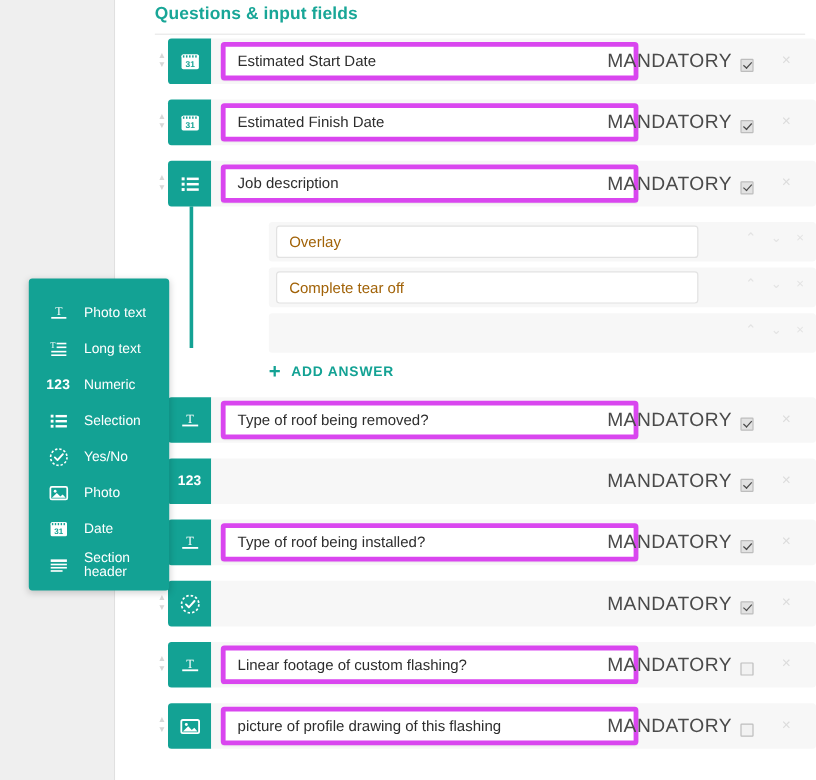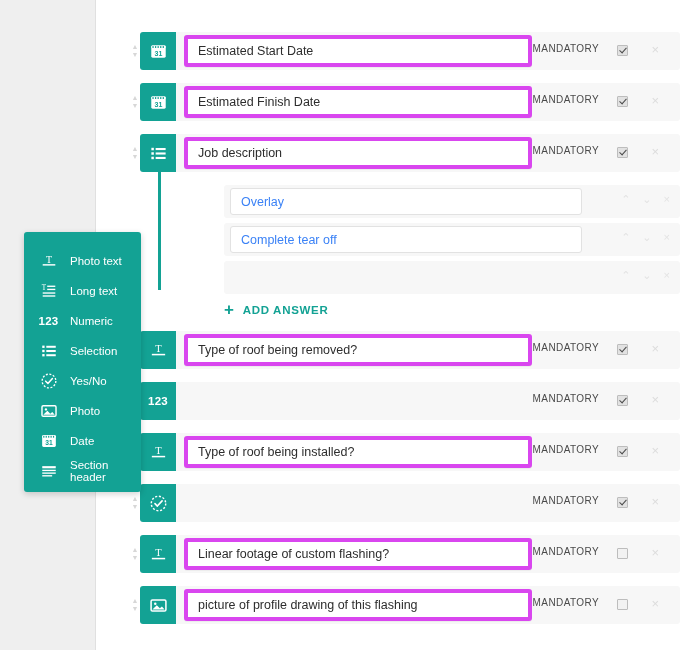--- a/index.html
+++ b/index.html
@@ -54,22 +54,22 @@
   .qinput{
     position:absolute;left:8px;top:3px;width:348px;height:32px;
     background:#ffffff;border:4px solid #d946ef;border-radius:3px;
     box-shadow:0 1px 0 rgba(0,0,0,.04);
     display:flex;align-items:center;
     padding:0 10px;box-sizing:border-box;
     font-size:12.5px;color:#2d2d2d;
   }
   .mand{
     position:absolute;right:52px;top:11px;
-    font-size:10px;color:#4a4a4a;letter-spacing:.4px;
-    display:flex;align-items:center;gap:18px;
+    font-size:16px;color:#4a4a4a;letter-spacing:.4px;
+    display:flex;align-items:center;gap:7px;
   }
   .cbox{
     width:11px;height:11px;box-sizing:border-box;
     border:1px solid #bdbdbd;background:#f2f2f2;border-radius:1px;
     display:inline-block;position:relative;top:2px;
   }
   .cbox.on{background:#e2e2e2;}
   .cbox.on:after{
     content:"";position:absolute;left:2.5px;top:0px;
     width:3px;height:6px;border:solid #4a4a4a;
@@ -88,21 +88,21 @@
   .answers{position:relative;}
   .arow{
     position:relative;height:33px;margin-bottom:5px;
     margin-left:128px;width:456px;
     background:#f7f7f7;border-radius:3px;
   }
   .ainput{
     position:absolute;left:6px;top:3px;width:352px;height:27px;
     background:#ffffff;border:1px solid #e2e2e2;border-radius:3px;
     display:flex;align-items:center;padding:0 10px;box-sizing:border-box;
-    font-size:12.5px;color:#3b82f6;
+    font-size:12.5px;color:#a16207;
   }
   .actrl{
     position:absolute;right:10px;top:9px;
     display:flex;gap:12px;color:#e3e3e3;font-size:11px;line-height:11px;
   }
   .add-answer{
     margin-left:128px;margin-top:9px;
     color:#13a294;font-size:11.5px;font-weight:bold;letter-spacing:.7px;
     display:flex;align-items:center;gap:8px;
   }
@@ -126,20 +126,24 @@
   }
   svg{display:block;}
 </style>
 </head>
 <body>
 
 <div class="left-gutter"></div>
 
 <div class="content">
 
+  <div class="section-head">
+    <div class="section-title">Questions &amp; input fields</div>
+    <div class="section-rule"></div>
+  </div>
 
   <div class="rows" id="rows">
       <div class="qrow">
         <div class="handle">
           <div style="font-size:7px;line-height:7px;">▲</div>
           <div style="font-size:7px;line-height:7px;margin-top:1px;">▼</div>
         </div>
         <div class="typeicon">
           <svg width="19" height="19" viewBox="0 0 20 20">
             <rect x="2.4" y="3.6" width="15.2" height="13" rx="1.5" fill="#ffffff"></rect>

